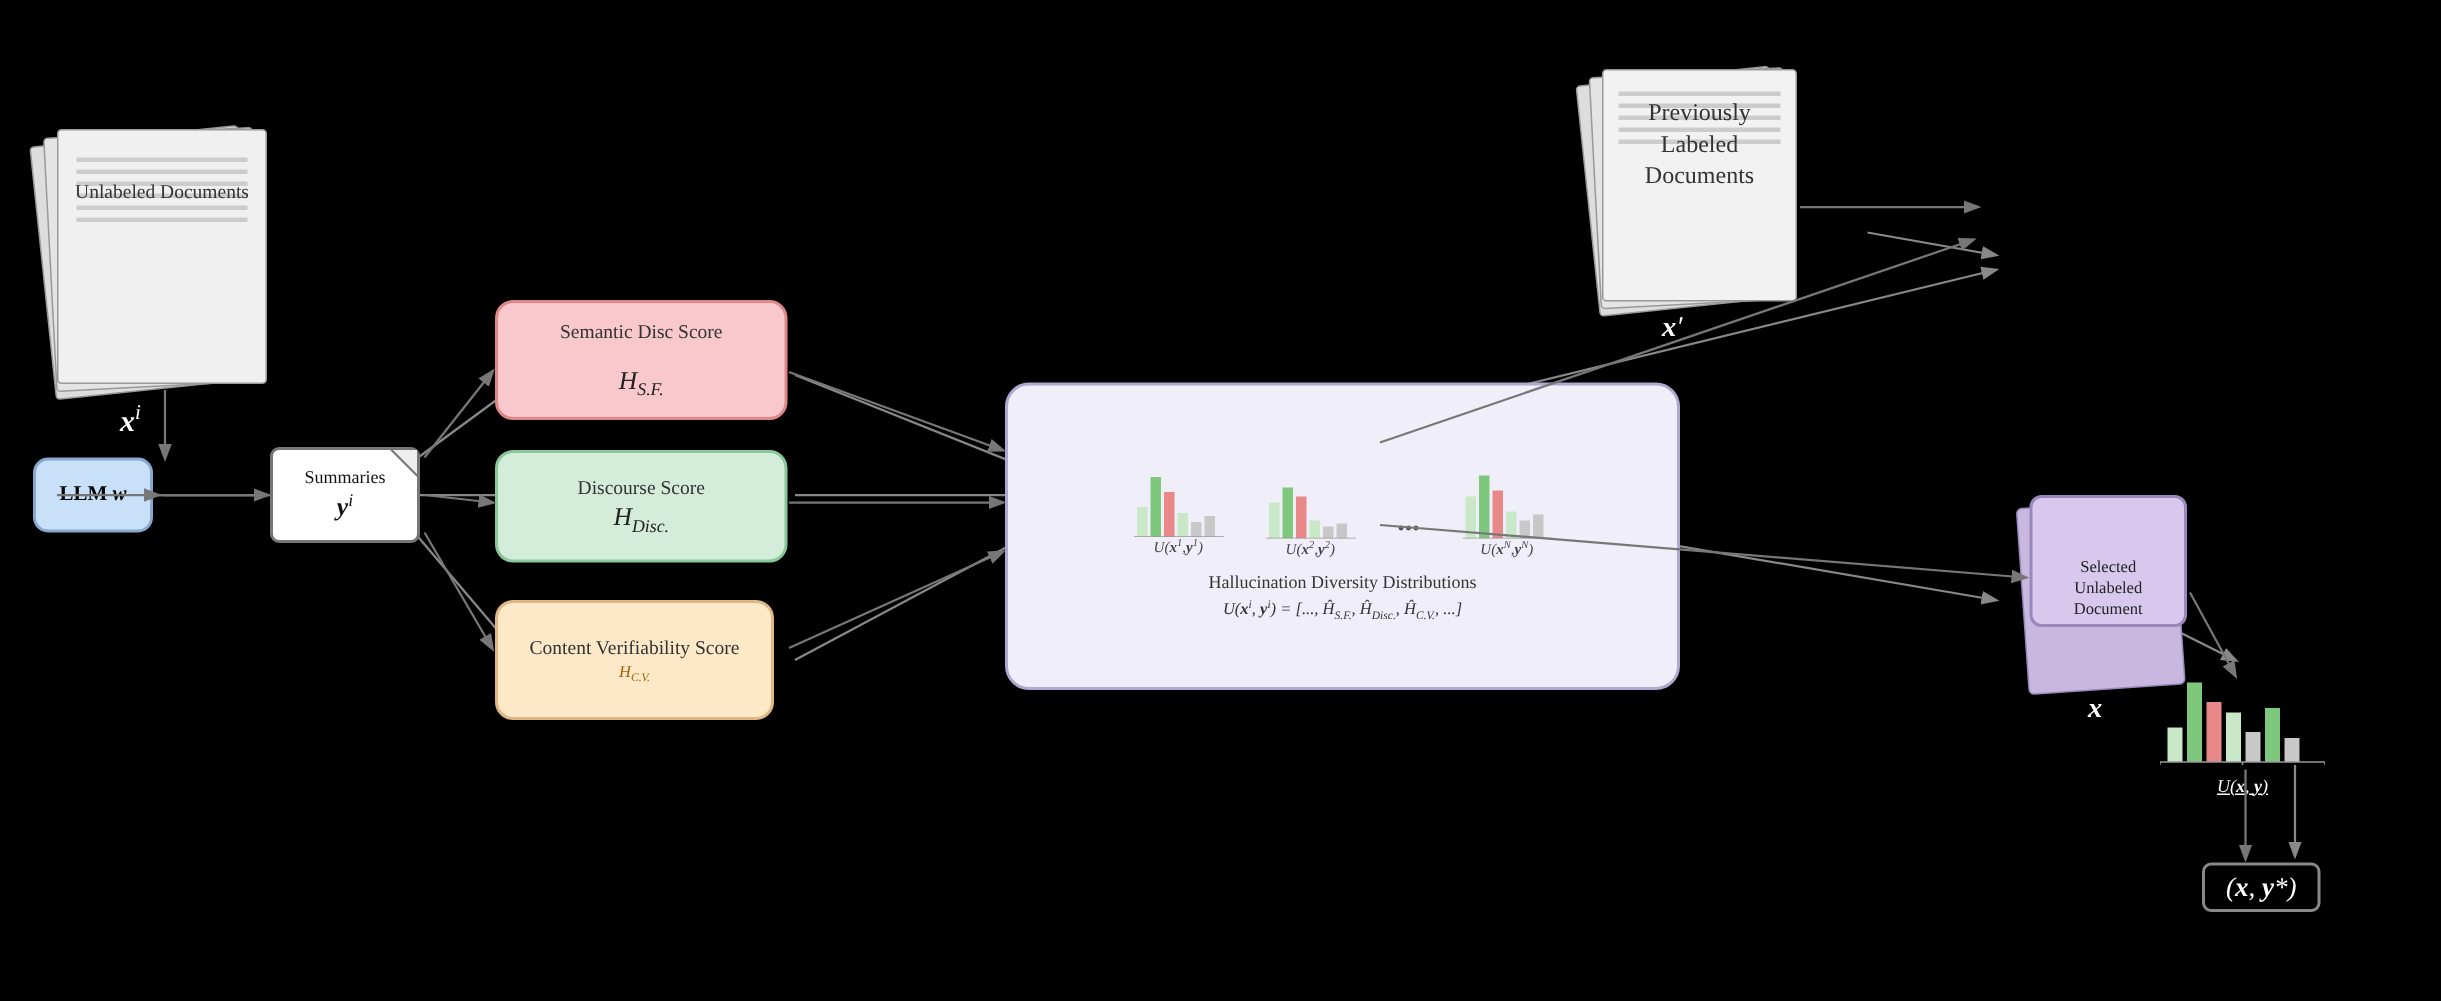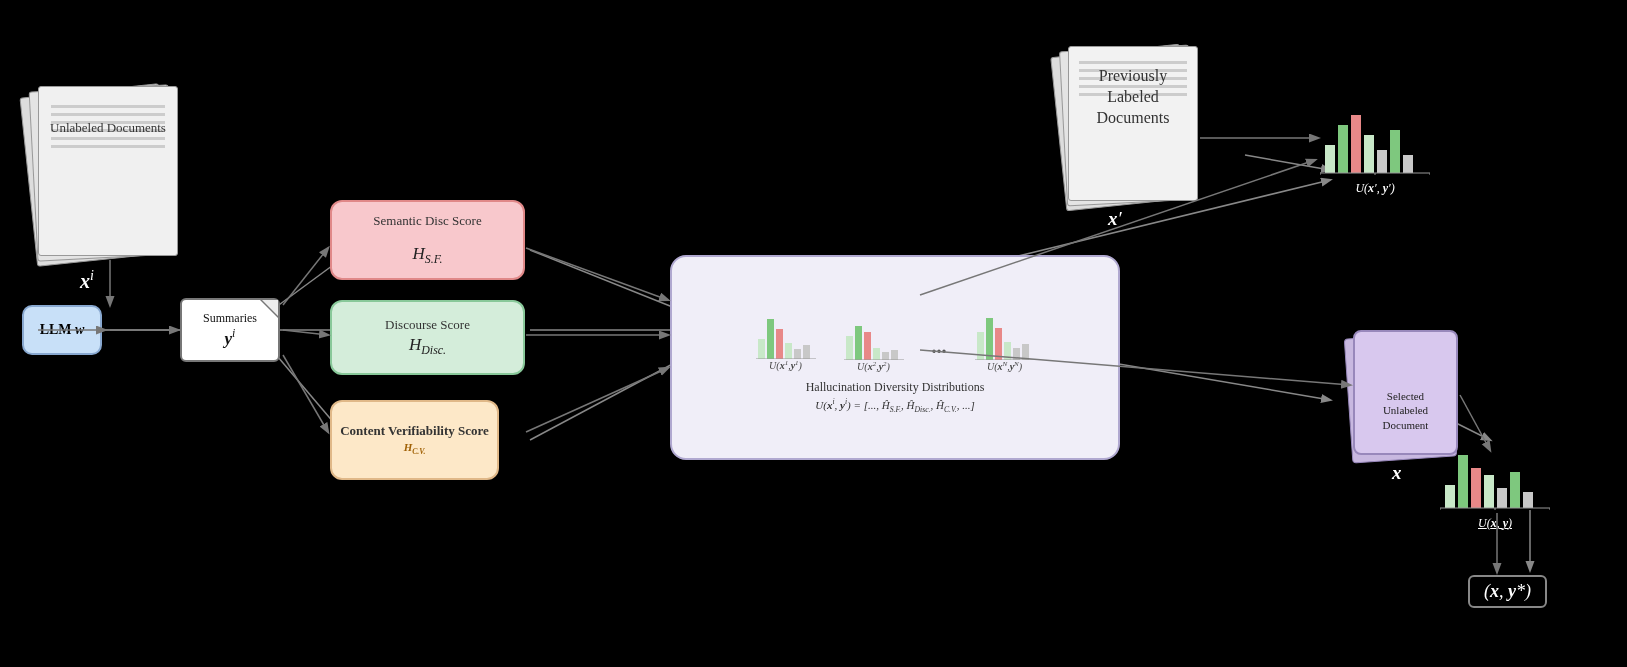--- a/index.html
+++ b/index.html
@@ -171,21 +171,21 @@
   <div class="score-box semantic" style="left:330px;top:200px;width:195px;height:80px;">
     <span style="font-size:13px;color:#333;font-family:Georgia,serif;">Semantic Disc Score</span>
     <span style="font-style:italic;font-size:17px;font-family:Georgia,serif;color:#222;margin-top:15px;"><i>H</i><sub>S.F.</sub></span>
   </div>
 
   <div class="score-box discourse" style="left:330px;top:300px;width:195px;height:75px;">
     <span style="font-size:13px;color:#333;font-family:Georgia,serif;">Discourse Score</span>
     <span style="font-style:italic;font-size:17px;font-family:Georgia,serif;color:#222;margin-top:2px;"><i>H</i><sub>Disc.</sub></span>
   </div>
 
-  <div class="score-box content" style="left:330px;top:400px;width:169px;height:80px;font-weight:bold;">
+  <div class="score-box content" style="left:330px;top:400px;width:186px;height:80px;">
     <span style="font-size:13px;color:#333;font-family:Georgia,serif;">Content Verifiability Score</span>
     <span style="font-style:italic;font-size:11px;font-family:Georgia,serif;color:#a16207;margin-top:2px;"><i>H</i><sub>C.V.</sub></span>
   </div>
 
   <div class="dist-box" style="left:670px;top:255px;width:450px;height:205px;">
 
     <div style="display:flex;align-items:flex-end;gap:28px;margin-top:10px;">
 
       <div style="display:flex;flex-direction:column;align-items:center;">
         <svg width="60" height="48">
@@ -255,44 +255,23 @@
   </div>
 
   <div style="position:absolute;left:1072px;top:66px;width:122px;text-align:center;color:#333;font-size:16px;font-family:Georgia,serif;line-height:1.3;">
     Previously<br>Labeled<br>Documents
   </div>
 
   <div style="position:absolute;left:1108px;top:208px;color:#fff;font-style:italic;font-size:19px;font-family:Georgia,serif;">
     <b>x</b>′
   </div>
 
-  <div style="position:absolute;left:1320px;top:95px;">
-    <svg width="110" height="80">
-
-      <rect x="5" y="50" width="10" height="28" fill="#c8e8c8"></rect>
-      <rect x="18" y="30" width="10" height="48" fill="#7ec87e"></rect>
-      <rect x="31" y="20" width="10" height="58" fill="#e88888"></rect>
-      <rect x="44" y="40" width="10" height="38" fill="#c8e8c8"></rect>
-      <rect x="57" y="55" width="10" height="23" fill="#c8c8c8"></rect>
-      <rect x="70" y="35" width="10" height="43" fill="#7ec87e"></rect>
-      <rect x="83" y="60" width="10" height="18" fill="#c8c8c8"></rect>
-
-      <line x1="0" y1="78" x2="110" y2="78" stroke="#999" stroke-width="1"></line>
-
-      <line x1="0" y1="78" x2="0" y2="82" stroke="#999" stroke-width="1"></line>
-      <line x1="55" y1="78" x2="55" y2="82" stroke="#999" stroke-width="1"></line>
-      <line x1="110" y1="78" x2="110" y2="82" stroke="#999" stroke-width="1"></line>
-    </svg>
-    <div style="font-size:12px;font-style:italic;color:#fff;font-family:Georgia,serif;text-align:center;margin-top:2px;">
-      <i>U</i>(<b>x</b>′, <b>y</b>′)
-    </div>
-  </div>
 
   <div style="position:absolute;left:1348px;top:335px;width:105px;height:125px;background:#c8b8e0;border:1.5px solid #9888bb;border-radius:4px;transform:rotate(-4deg);"></div>
-  <div class="selected-box" style="left:1353px;top:330px;width:105px;height:125px;">
+  <div class="selected-box" style="left:1353px;top:330px;width:105px;height:88px;">
 
     <div style="margin:14px 8px 0;height:2px;background:#b0a0c8;margin-bottom:4px;"></div>
     <div style="margin:0 8px;height:2px;background:#b0a0c8;margin-bottom:4px;"></div>
     <div style="margin:0 8px;height:2px;background:#b0a0c8;margin-bottom:4px;"></div>
     <span style="font-size:11px;color:#222;font-family:Georgia,serif;text-align:center;line-height:1.3;margin-top:4px;">Selected<br>Unlabeled<br>Document</span>
   </div>
 
   <div style="position:absolute;left:1392px;top:462px;color:#fff;font-style:italic;font-size:19px;font-family:Georgia,serif;">
     <b>x</b>
   </div>

